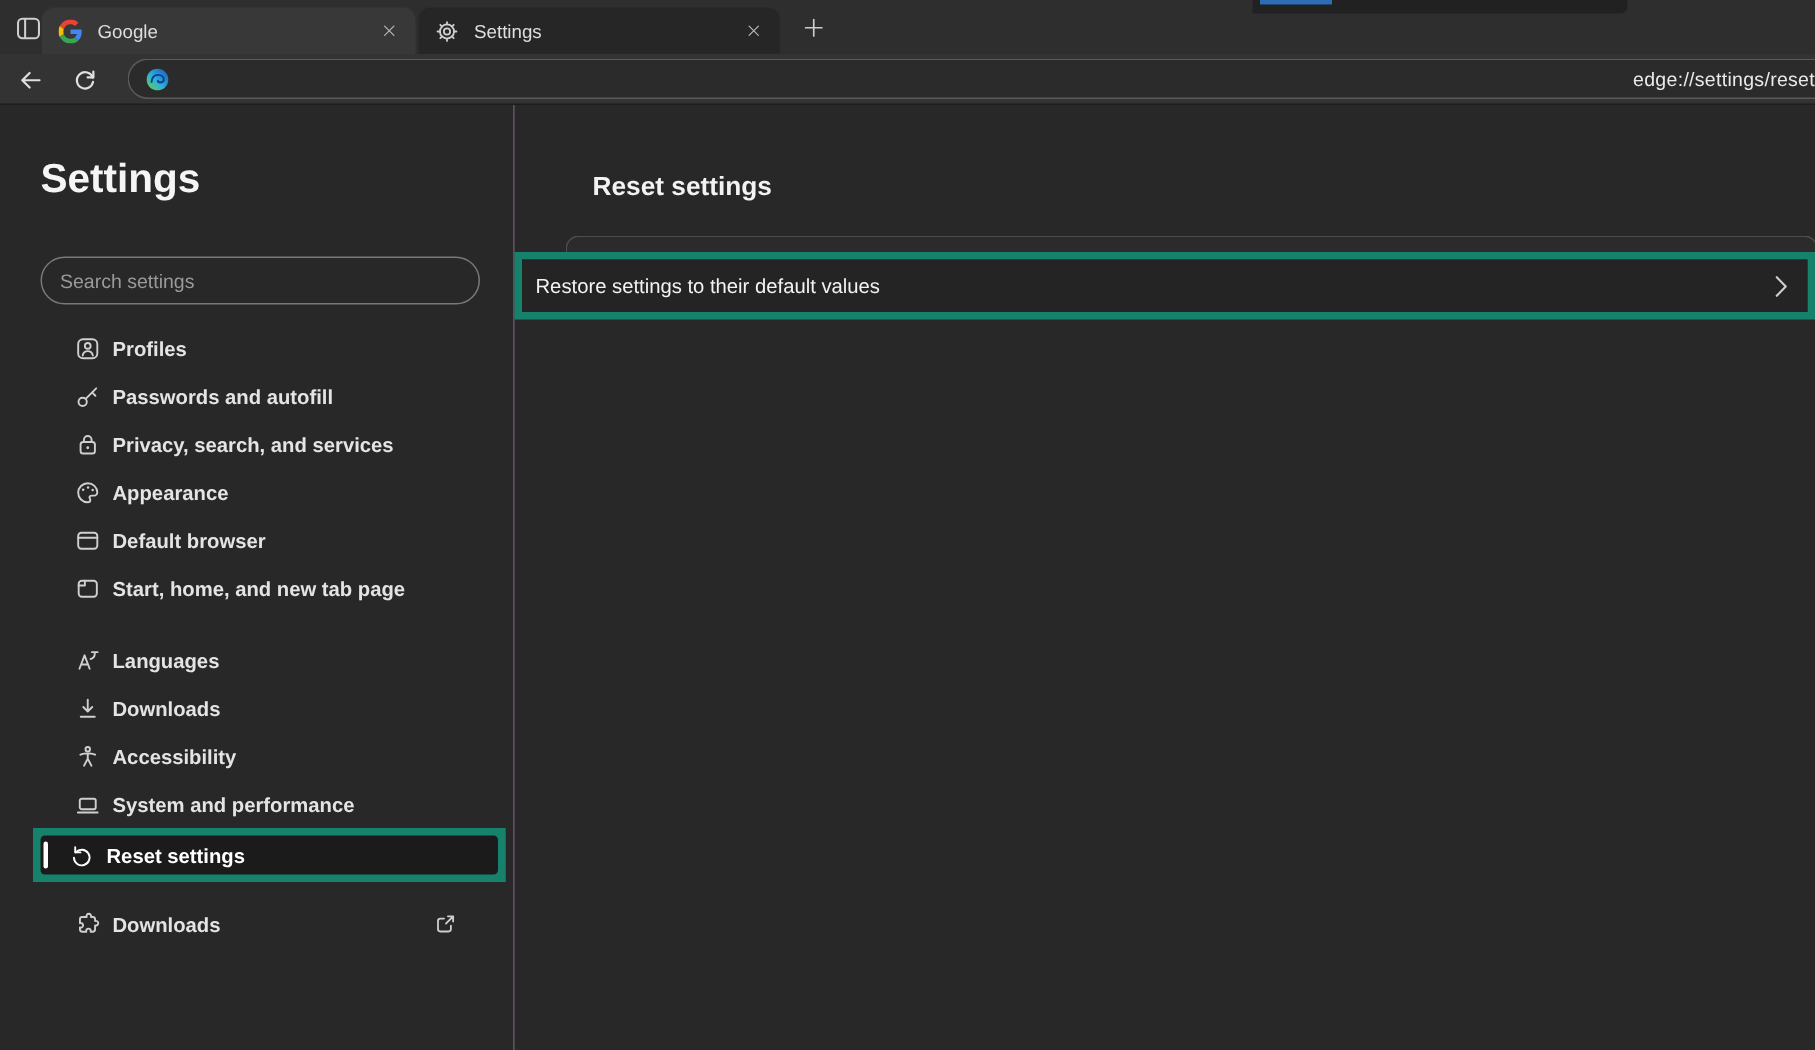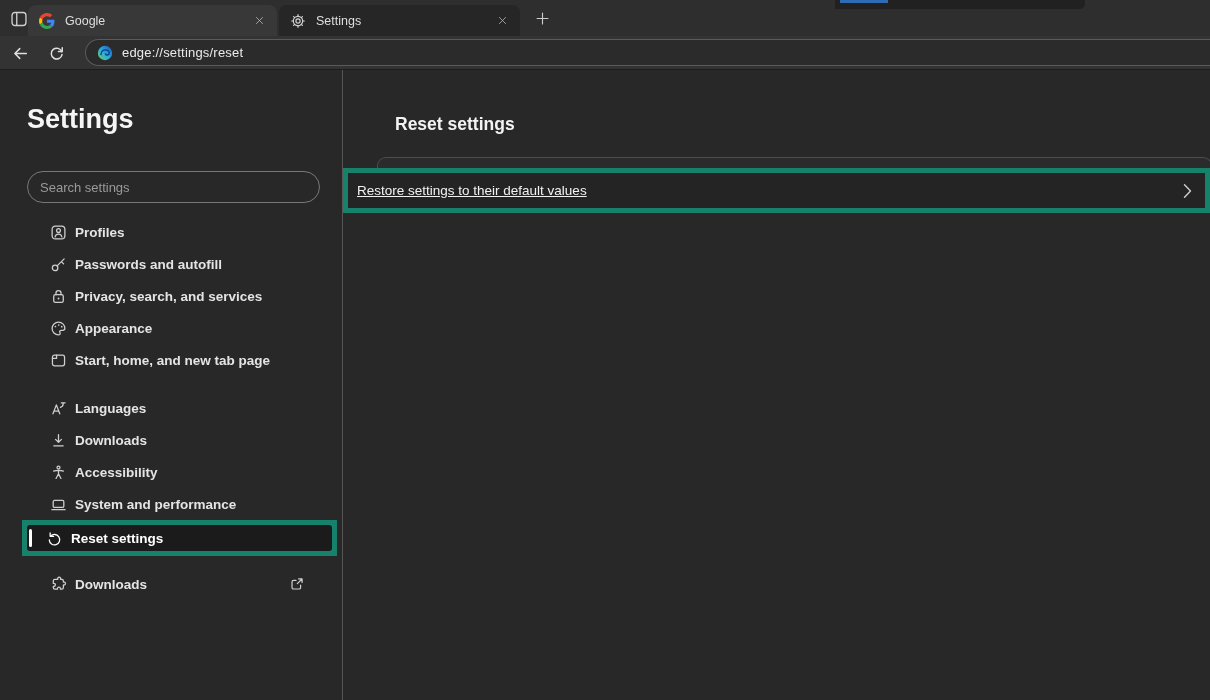--- a/index.html
+++ b/index.html
@@ -20,21 +20,21 @@
   .tab .ttl { margin-left:10px; font-size:12.5px; color:#dedede; flex:1; white-space:nowrap; overflow:hidden; }
   .tab .cls { margin-right:9px; width:18px; height:18px; display:flex; align-items:center; justify-content:center; border-radius:4px; cursor:pointer; }
   .newtab { position:absolute; left:531px; bottom:7px; width:22px; height:22px; display:flex; align-items:center; justify-content:center; border-radius:4px; cursor:pointer; }
   .bg-window { position:absolute; left:835px; top:0; width:250px; height:9px; background:#212121; border-radius:0 0 5px 0; }
   .bg-accent { position:absolute; left:840px; top:0; width:48px; height:3px; background:#2e6cb5; }
   
   .toolbar { position:relative; height:34px; background:#333333; border-bottom:1px solid #1d1d1d; }
   .nav-btn { position:absolute; top:5px; width:24px; height:24px; display:flex; align-items:center; justify-content:center; border-radius:4px; cursor:pointer; }
   .btn-back { left:8px; } .btn-reload { left:44px; }
   .urlbox { position:absolute; left:85px; right:0; top:3px; height:27px; border:1px solid #5a5a5a; border-right:none;
-            border-radius:14px 0 0 14px; background:#2b2b2b; display:flex; align-items:center; cursor:text; }
+            border-radius:14px 0 0 14px; background:#2b2b2b; display:flex; align-items:center; cursor:text;justify-content:space-between; }
   .urlbox .efav { margin-left:11px; width:16px; height:16px; }
   .urlbox .url { margin-left:9px; font-size:13px; color:#eaeaea; letter-spacing:.2px; }
   
   .page { display:flex; height:630px; }
   .sidebar { width:343px; flex:0 0 343px; border-right:1px solid #565656; position:relative; background:#282828; }
   .content { flex:1; position:relative; background:#282828; }
   .sb-title { position:absolute; left:27px; top:34px; font-size:27px; font-weight:700; color:#f5f5f5; }
   .search { position:absolute; left:27px; top:101px; width:293px; height:32px; background:transparent;
             border:1px solid #787878; border-radius:16px; color:#e0e0e0; padding:0 12px; font-size:13px; outline:none;
             font-family:"Liberation Sans","DejaVu Sans",sans-serif; }
@@ -48,21 +48,21 @@
   .sel-row { flex:1; background:#1b1b1b; border-radius:3px; display:flex; align-items:center; cursor:pointer; }
   .sel-bar { width:3px; height:18px; background:#ffffff; border-radius:2px; margin-left:2px; }
   .sel-row svg { margin-left:14px; }
   .sel-row .lbl { margin-left:8px; font-size:13.5px; font-weight:700; color:#ffffff; }
   
   .heading { position:absolute; left:52px; top:44px; font-size:17.5px; font-weight:700; color:#f3f3f3; }
   .card-top { position:absolute; left:34px; right:-2px; top:87px; height:26px; background:#2b2b2b;
               border:1px solid #4d4d4d; border-bottom:none; border-radius:9px 9px 0 0; }
   .anno-row { position:absolute; left:0; right:0; top:98px; height:45px; border:5px solid #17826c; background:#17826c; display:flex; }
   .anno-row .row { flex:1; background:#242424; display:flex; align-items:center; cursor:pointer; }
-  .anno-row .row .lbl { padding-left:9px; font-size:13.5px; color:#f2f2f2;text-decoration:underline; }
+  .anno-row .row .lbl { padding-left:9px; font-size:13.5px; color:#f2f2f2; }
   .chev { margin-left:auto; margin-right:13px; }
 </style>
 </head>
 <body>
 
 <div class="screen">
 
   <div class="tabstrip">
     <div class="ws-btn">
       <svg class="ic" width="18" height="18" viewBox="0 0 16 16">
@@ -175,20 +175,27 @@
         <div class="nav-row">
           <svg class="ic" width="17" height="17" viewBox="0 0 16 16">
             <path d="M8 2 a6 6 0 1 0 0 12 c1 0 1.6-.6 1.6-1.4 0-.7-.5-1.1-.5-1.7 0-.7.6-1.1 1.5-1.1 h1.4 c1.1 0 2-.9 2-2 A6 6 0 0 0 8 2 z"></path>
             <circle cx="5.1" cy="6.1" r=".8" fill="#cfcfcf" stroke="none"></circle>
             <circle cx="8.2" cy="4.7" r=".8" fill="#cfcfcf" stroke="none"></circle>
             <circle cx="11.1" cy="6.3" r=".8" fill="#cfcfcf" stroke="none"></circle>
           </svg>
           <span class="lbl">Appearance</span>
         </div>
 
+        <div class="nav-row">
+          <svg class="ic" width="17" height="17" viewBox="0 0 16 16">
+            <rect x="2" y="3" width="12" height="10" rx="2"></rect>
+              <path d="M2 6.1 h12"></path>
+          </svg>
+          <span class="lbl">Default browser</span>
+        </div>
 
         <div class="nav-row">
           <svg class="ic" width="17" height="17" viewBox="0 0 16 16">
             <rect x="2.3" y="3" width="11.4" height="10" rx="2"></rect>
               <path d="M6.2 3 v3 M2.3 6 h3.9"></path>
           </svg>
           <span class="lbl">Start, home, and new tab page</span>
         </div>
 
         <div class="nav-gap1"></div>

